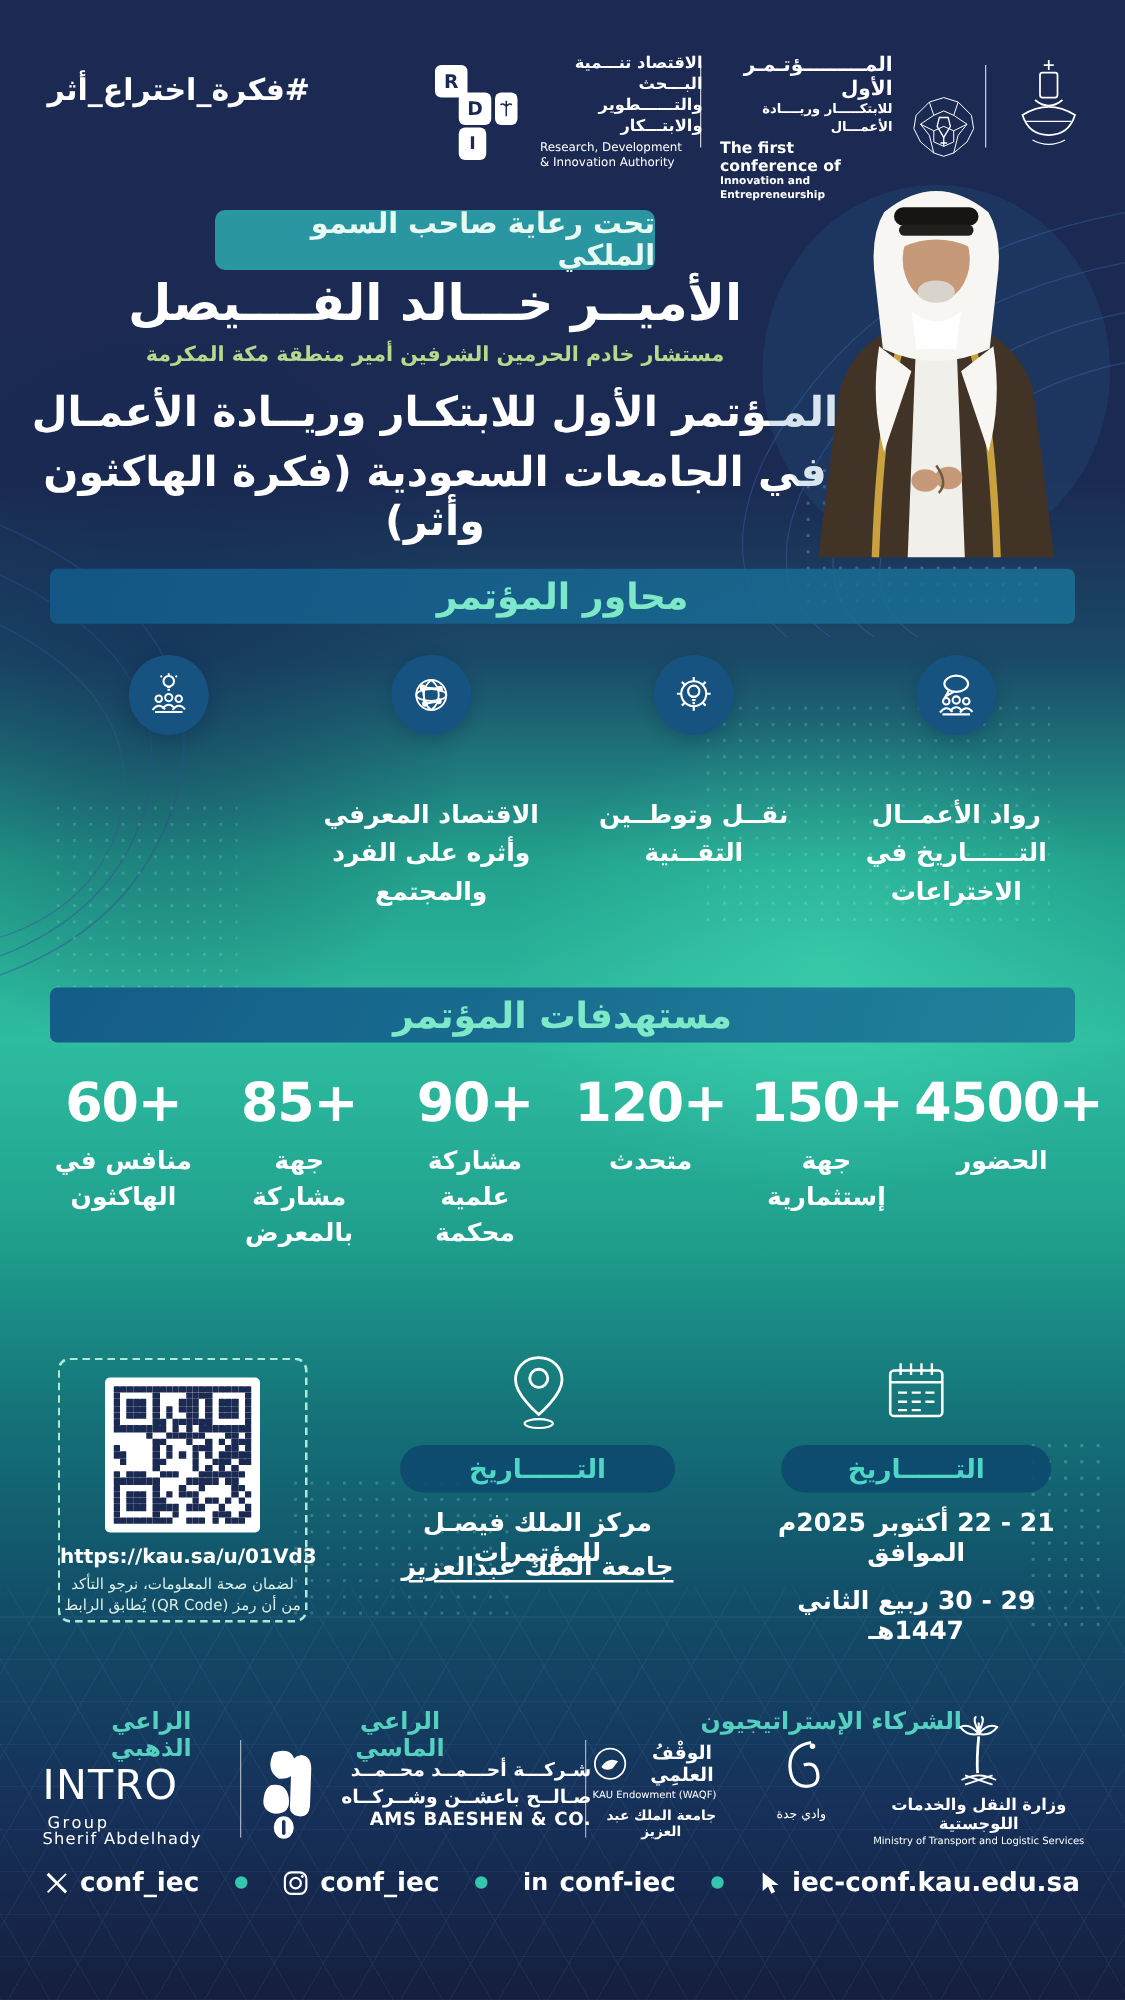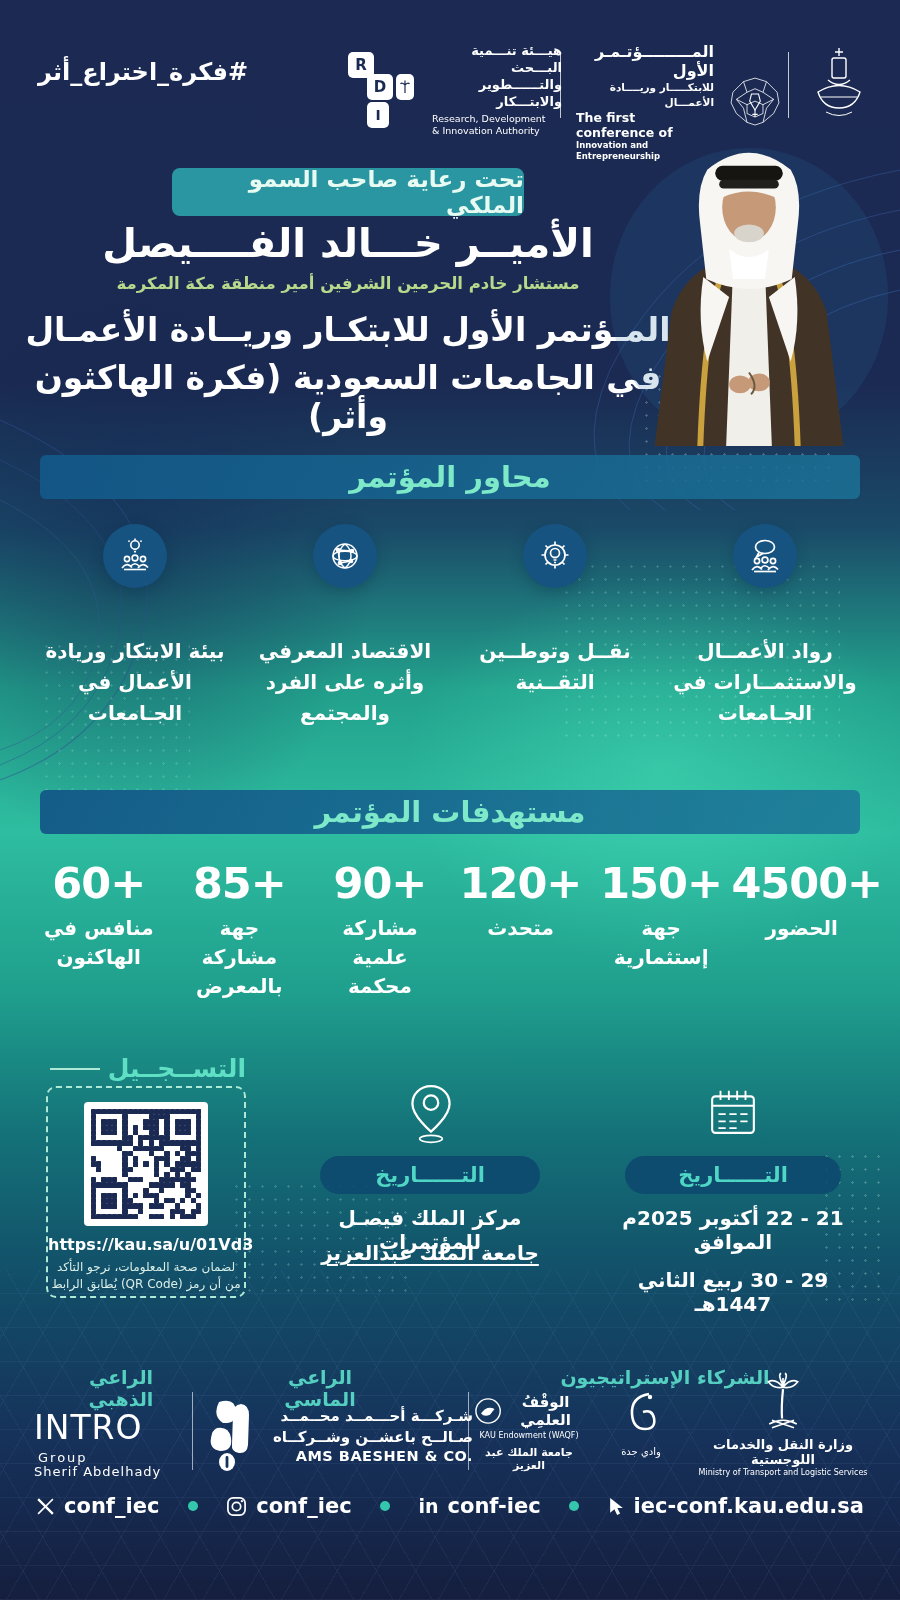--- a/index.html
+++ b/index.html
@@ -139,21 +139,21 @@
       <span class="rb" style="left:0;top:0;width:26px;height:26px;font-size:15px">R</span>
       <span class="rb" style="left:19px;top:22px;width:26px;height:26px;font-size:15px">D</span>
       <span class="rb" style="left:19px;top:50px;width:22px;height:26px;font-size:14px">I</span>
       <span class="rb" style="left:48px;top:22px;width:18px;height:26px">
         <svg width="10" height="14" viewBox="0 0 10 14" fill="none" stroke="#1b2a52" stroke-width="1.2">
           <path d="M5 5 V13 M5 5 Q2 2 0.5 4 M5 5 Q8 2 9.5 4 M5 5 Q5 1 5 0.5"></path>
         </svg>
       </span>
     </div>
     <div class="wm" style="width:130px">
-      <div class="ar" style="font-size:13px;font-weight:bold;line-height:17px">هيـــئة تنـــمية البـــحث</div>
+      <div class="ar" style="font-size:13px;font-weight:bold;line-height:17px">الاقتصاد تنـــمية البـــحث</div>
       <div class="ar" style="font-size:13px;font-weight:bold;line-height:17px">والتــــــطوير والابتـــكار</div>
       <div style="font-size:9.5px;direction:ltr;text-align:left;margin-top:3px;line-height:12px">Research, Development</div>
       <div style="font-size:9.5px;direction:ltr;text-align:left;line-height:12px">&amp; Innovation Authority</div>
     </div>
   </div>
 
   <div class="hdr-div" style="position:absolute;left:560px;top:52px;height:66px"></div>
 
   <div class="hdr" style="left:576px;gap:10px">
     <div class="wm" style="width:138px">
@@ -222,21 +222,21 @@
         <svg width="40" height="40" viewBox="0 0 40 40" fill="none" stroke="#fff" stroke-width="1.7">
           <ellipse cx="20" cy="11" rx="9.5" ry="6.5"></ellipse>
           <path d="M14 16.5 L11.5 21 L18 17.5"></path>
           <circle cx="12" cy="25" r="2.6"></circle>
             <circle cx="20" cy="24" r="2.9"></circle>
             <circle cx="28" cy="25" r="2.6"></circle>
           <path d="M7 34 q5 -6.5 10 -0.5 M15 33 q5 -6.5 10 0 M23 34 q5 -6.5 10 -0.5"></path>
           <path d="M9 35.5 h22"></path>
         </svg>
       </div>
-      <div class="theme-lb">رواد الأعمــال والاستثمــارات في الجـامعات</div>
+      <div class="theme-lb">رواد الأعمــال التــــــاريخ في الاختراعات</div>
     </div>
     <div class="theme">
       <div class="theme-ic">
         <svg width="40" height="40" viewBox="0 0 40 40" fill="none" stroke="#fff" stroke-width="1.7">
           <circle cx="20" cy="19" r="10"></circle>
           <path d="M20 5.5 v3.5 M20 29 v3.5 M6.5 19 h3.5 M30 19 h3.5 M10.5 9.5 l2.5 2.5 M27 26 l2.5 2.5 M29.5 9.5 L27 12 M13 26 l-2.5 2.5"></path>
           <circle cx="20" cy="17" r="4.5"></circle>
           <path d="M18 21.5 h4 M18.5 24 h3 M19 26.5 h2"></path>
         </svg>
       </div>
@@ -262,21 +262,20 @@
         <svg width="40" height="40" viewBox="0 0 40 40" fill="none" stroke="#fff" stroke-width="1.6">
           <circle cx="20" cy="9" r="4.2"></circle>
           <path d="M18.6 13.5 h2.8 M19 15.8 h2 M20 2.5 v1.5 M13.5 4.5 l1 1.2 M26.5 4.5 l-1 1.2"></path>
           <circle cx="12" cy="23" r="2.6"></circle>
             <circle cx="20" cy="22" r="2.9"></circle>
             <circle cx="28" cy="23" r="2.6"></circle>
           <path d="M7 32 q5 -6.5 10 -0.5 M15 31 q5 -6.5 10 0 M23 32 q5 -6.5 10 -0.5"></path>
           <path d="M9 33.5 h22"></path>
         </svg>
       </div>
-      <div class="theme-lb">بيئة الابتكار وريادة الأعمال في الجـامعات</div>
     </div>
   </div>
 
   <div class="banner" style="top:790px">
     <span>مستهدفات المؤتمر</span>
   </div>
 
   <div class="stats-row">
     <div class="stat">
       <div class="stat-v">4500+</div>
@@ -297,24 +296,20 @@
     <div class="stat">
       <div class="stat-v">85+</div>
       <div class="stat-l" style="width:120px;margin:6px auto 0">جهة مشاركة بالمعرض</div>
     </div>
     <div class="stat">
       <div class="stat-v">60+</div>
       <div class="stat-l" style="width:110px;margin:6px auto 0">منافس في الهاكثون</div>
     </div>
   </div>
 
-  <div class="reg-title">
-    <span>التســجــيل</span>
-    <span class="reg-dash"></span>
-  </div>
   <div class="reg-box">
     <div class="qr">
         <i style="grid-row:1;grid-column:1"></i>
         <i style="grid-row:1;grid-column:2"></i>
         <i style="grid-row:1;grid-column:3"></i>
         <i style="grid-row:1;grid-column:4"></i>
         <i style="grid-row:1;grid-column:5"></i>
         <i style="grid-row:1;grid-column:6"></i>
         <i style="grid-row:1;grid-column:7"></i>
         <i style="grid-row:1;grid-column:8"></i>
@@ -615,21 +610,21 @@
   <div class="sp-title" style="left:555px;top:1366px;width:220px">الشركاء الإستراتيجيون</div>
 
   <div class="partner" style="left:474px;top:1392px;width:110px">
     <div style="display:flex;align-items:center;justify-content:center;gap:5px">
       <svg width="38" height="38" viewBox="0 0 44 44">
         <circle cx="22" cy="22" r="19" stroke="#fff" stroke-width="2.2" fill="none"></circle>
         <path d="M11 26 q9 -13 21 -7 l-7 9 q-9 4 -14 -2 Z" fill="#fff"></path>
       </svg>
       <span class="ar" style="font-size:15px;font-weight:bold">الوقْفُ العلمِي</span>
     </div>
-    <div class="small-cap" style="text-align:center">KAU Endowment (WAQF)</div>
+    <div class="small-cap" style="text-align:left">KAU Endowment (WAQF)</div>
     <div class="ar" style="font-size:11px;font-weight:bold;margin-top:5px">جامعة الملك عبد العزيز</div>
   </div>
 
   <div class="partner" style="left:608px;top:1388px;width:66px">
     <svg width="44" height="52" viewBox="0 0 44 52" fill="none" stroke="#fff">
       <path d="M30 6 q-18 3 -17 20 q1 15 13 15 q11 0 9 -11 q-2 -9 -11 -6" stroke-width="2.6"></path>
       <circle cx="31" cy="9" r="2.2" fill="#fff" stroke="none"></circle>
     </svg>
     <div class="ar" style="font-size:10px;margin-top:2px">وادي جدة</div>
   </div>

